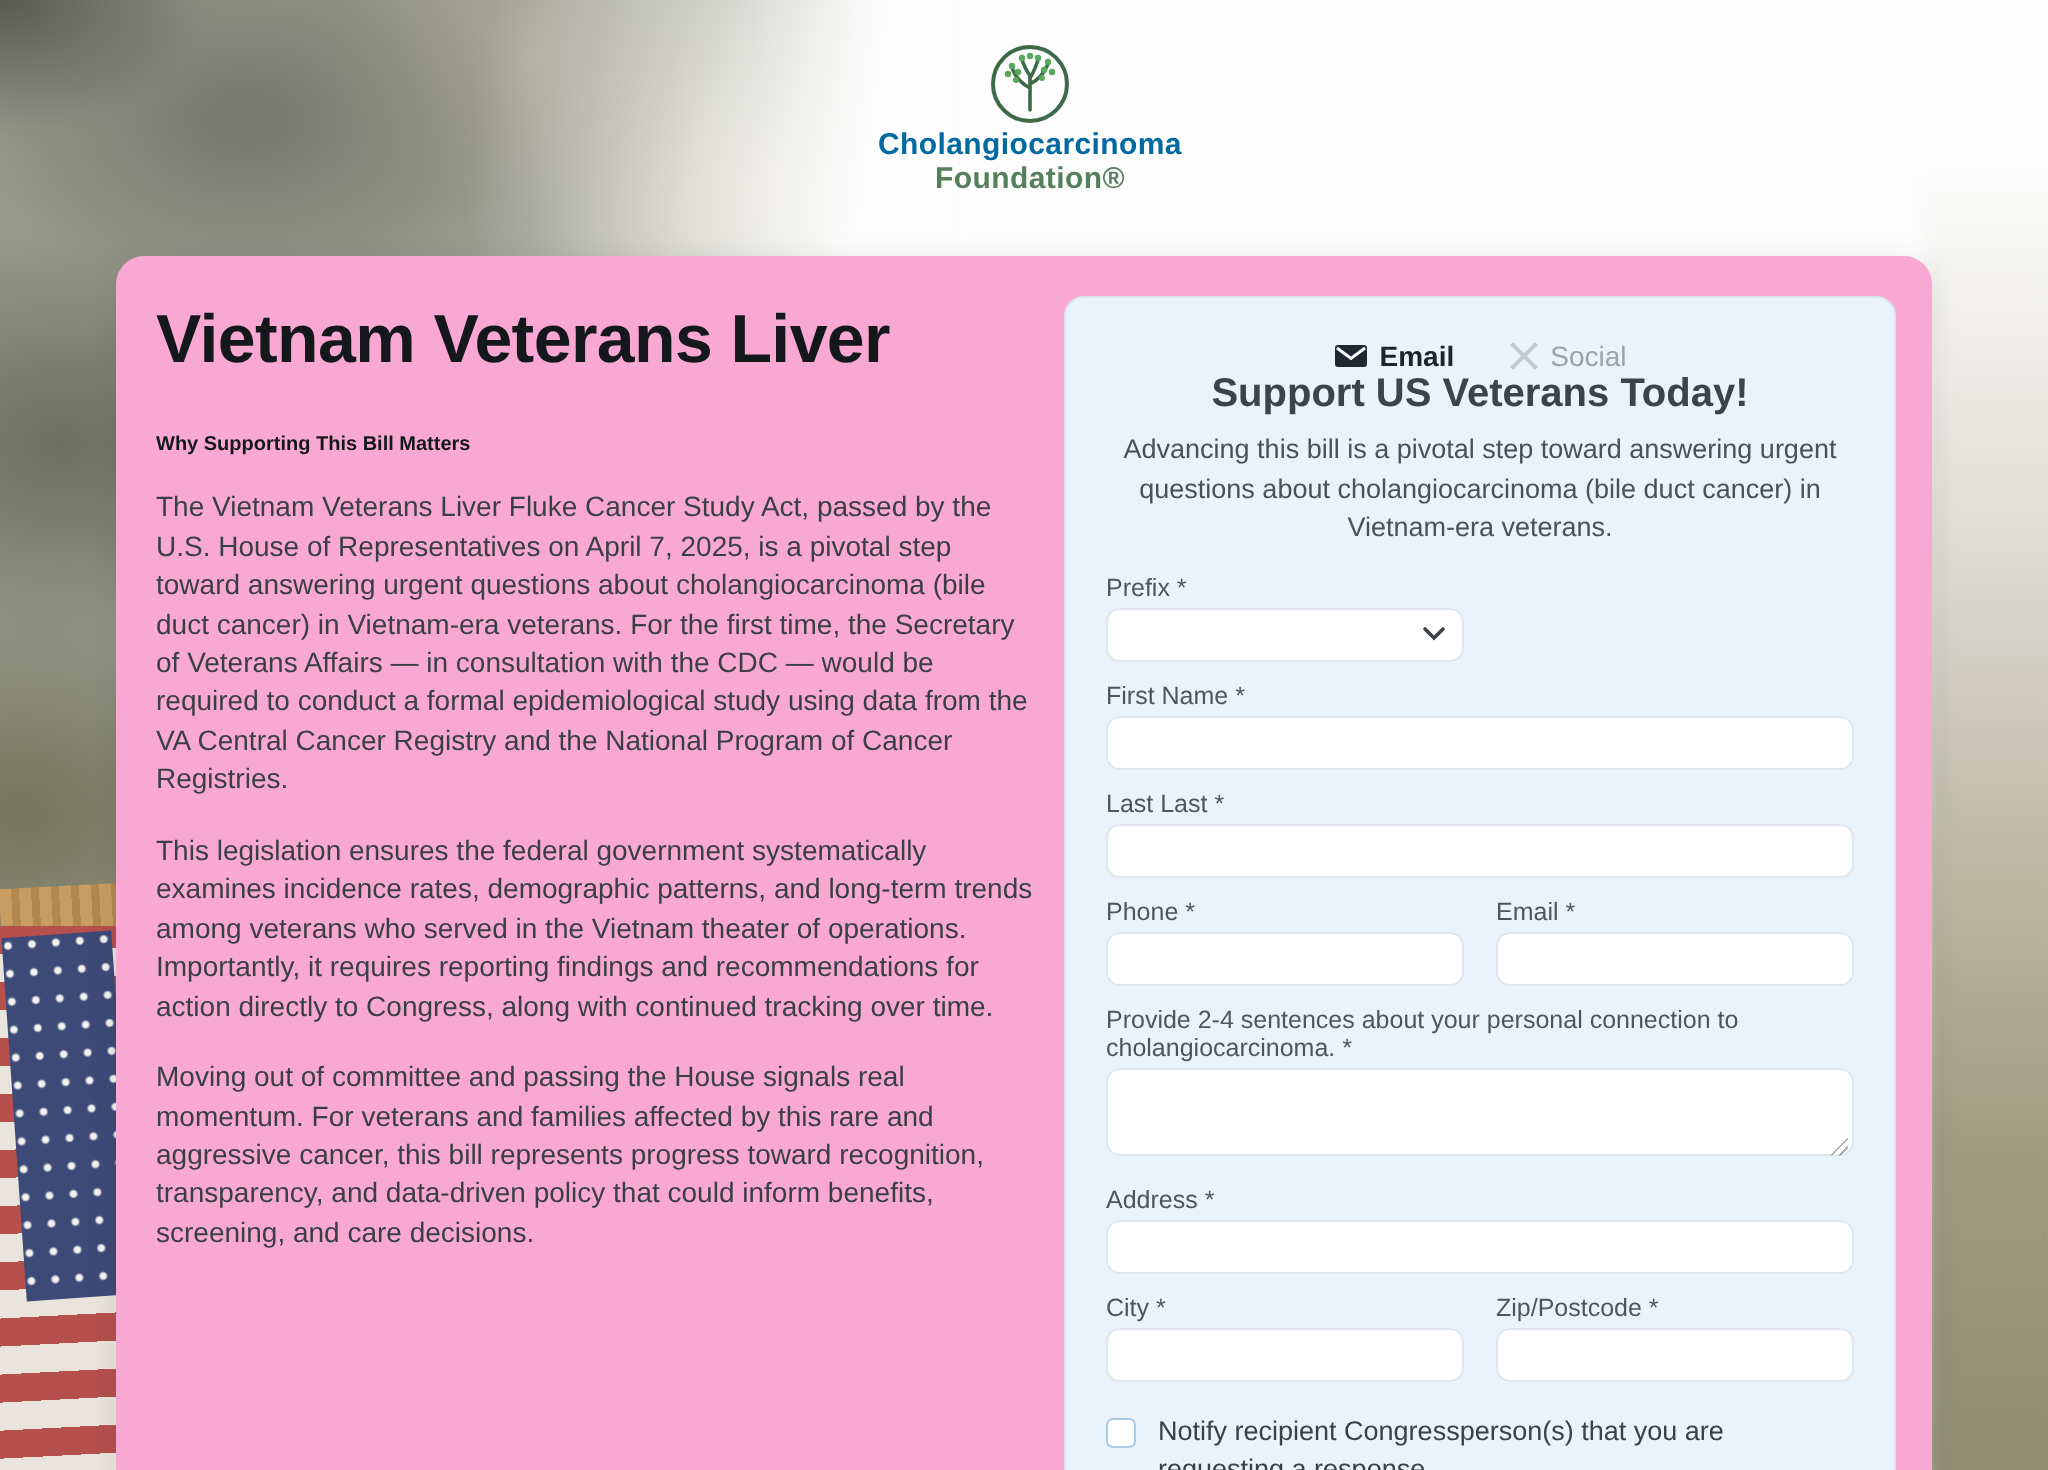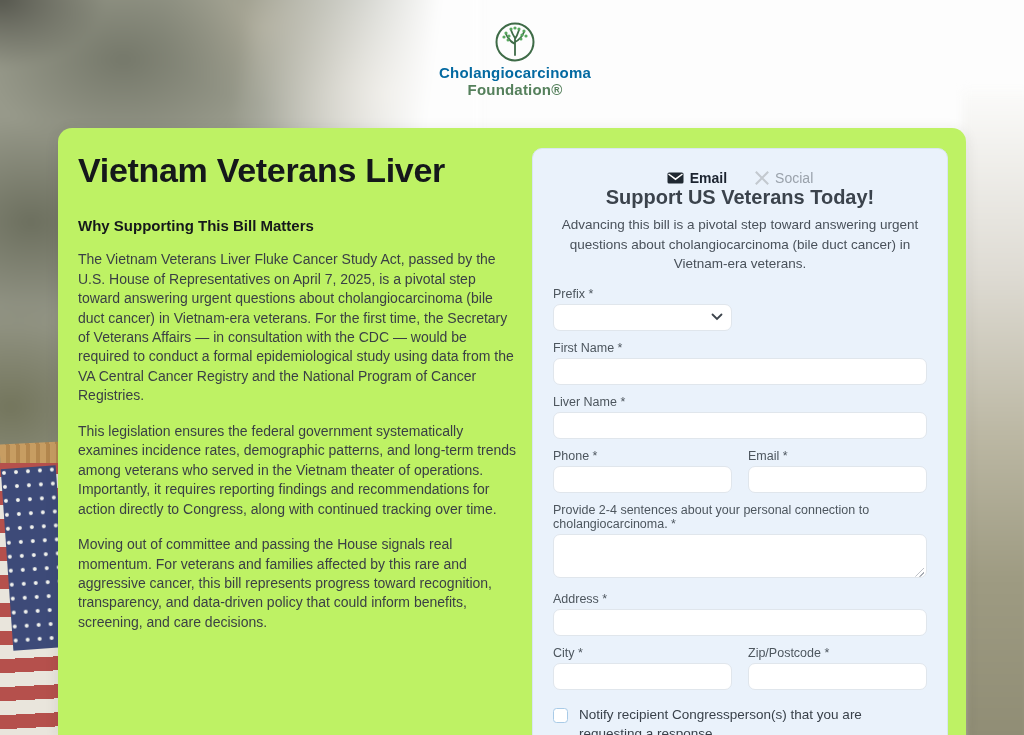--- a/index.html
+++ b/index.html
@@ -50,31 +50,31 @@
     transform:rotate(-4deg);
   }
   
   .logo { position:absolute; left:421px; top:22px; width:188px; text-align:center; }
   .logo svg { display:block; margin:0 auto 2px auto; }
   .logo .l1 { font-size:15px; font-weight:600; color:#0369a1; letter-spacing:.2px; }
   .logo .l2 { font-size:15px; font-weight:600; color:#55805c; letter-spacing:.2px; }
   
   .card {
     position:absolute; left:58px; top:128px; width:908px; height:607px;
-    background:#bef264; border-radius:14px 14px 0 0;
+    background:#f9a8d4; border-radius:14px 14px 0 0;
     box-shadow:0 2px 14px rgba(40,40,40,.10);
   }
   
   .article { position:absolute; left:20px; top:20px; width:442px; }
   .article h1 {
     font-size:34px; font-weight:bold; color:#15181b; line-height:1.3;
     letter-spacing:-.3px;
   }
   .article h1 span { display:block; }
-  .article .subhead { margin-top:25px; font-size:15px; font-weight:bold; color:#15181b; }
+  .article .subhead { margin-top:25px; font-size:10px; font-weight:bold; color:#15181b; }
   .article p { margin-top:16px; font-size:14px; color:#3a3f45; line-height:1.39; }
   
   .panel {
     position:absolute; left:474px; top:20px; width:416px; height:620px;
     background:#eaf2fb; border:1px solid #d9e6f2; border-radius:10px;
     padding:17px 20px;
   }
   .tabs { display:flex; justify-content:center; align-items:center; gap:28px; margin-top:4px;text-align:center; }
   .tab { display:flex; align-items:center; gap:6px; cursor:pointer; }
   .tab .tlabel-on  { font-size:14px; font-weight:bold; color:#1c2430; }
@@ -188,21 +188,21 @@
             </svg>
           </div>
         </div>
 
         <div class="field">
           <label class="flabel">First Name *</label>
           <input class="tbox" type="text" style="">
         </div>
 
         <div class="field">
-          <label class="flabel">Liver Name *</label>
+          <label class="flabel">Last Last *</label>
           <input class="tbox" type="text" style="">
         </div>
 
         <div class="field row">
           <div class="col">
             <label class="flabel">Phone *</label>
             <input class="tbox" type="text" style="">
           </div>
           <div class="col">
             <label class="flabel">Email *</label>

